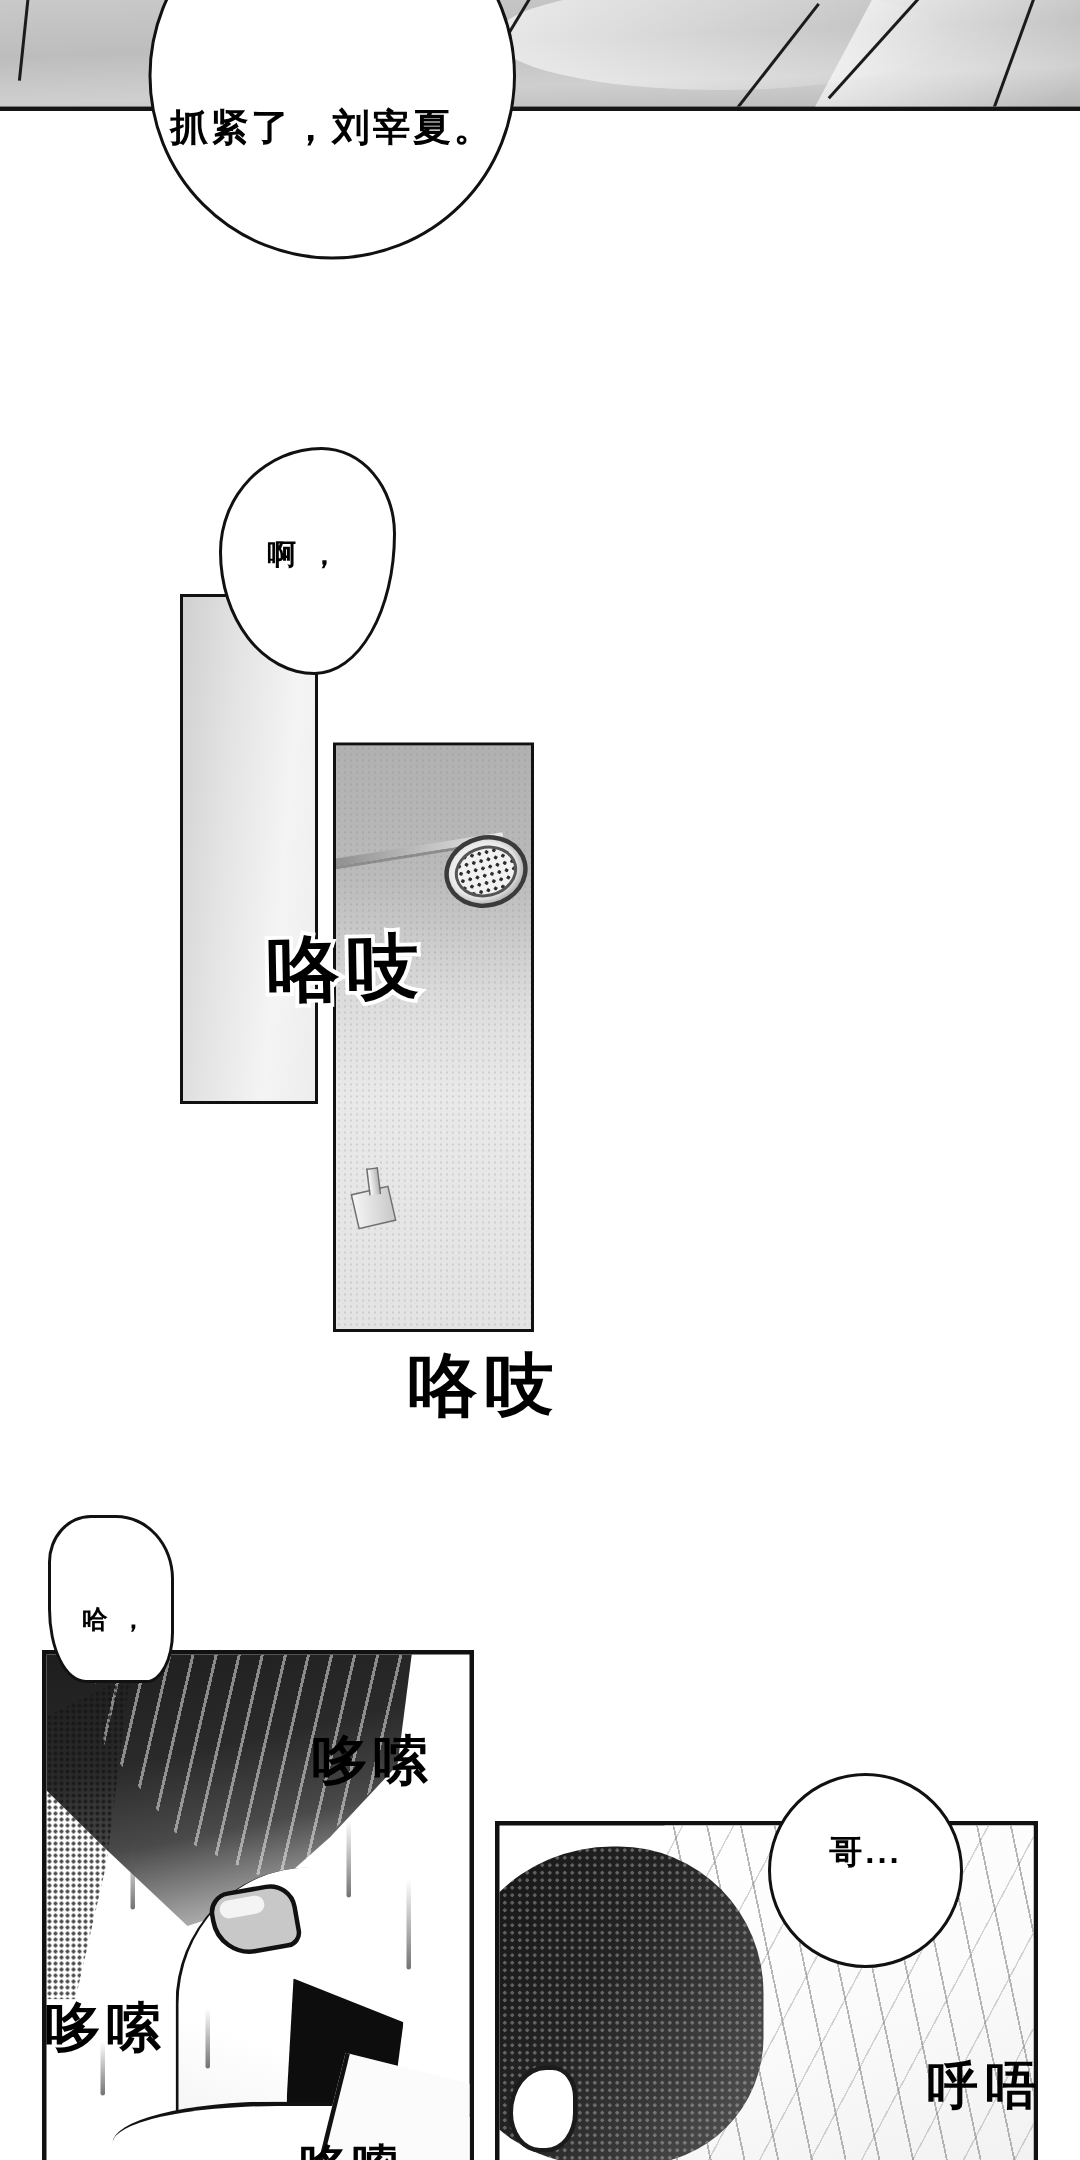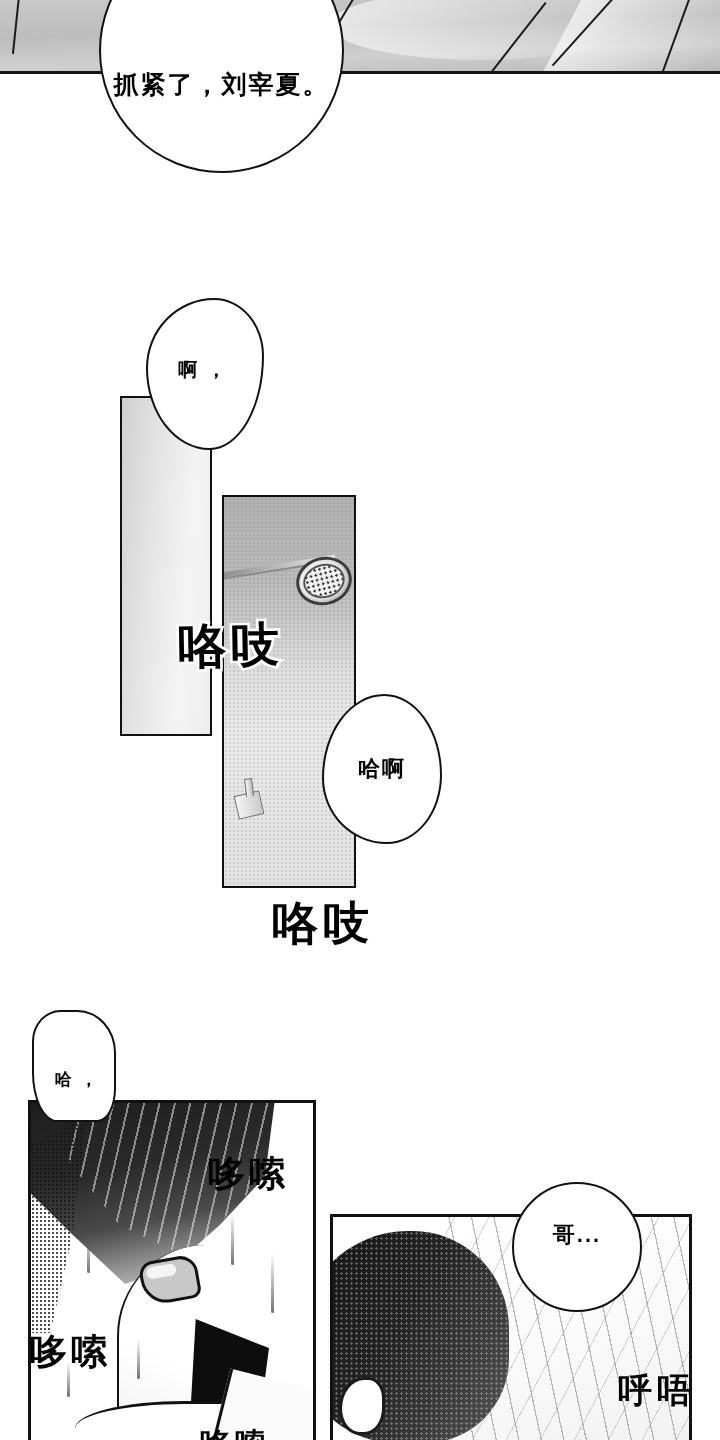--- a/index.html
+++ b/index.html
@@ -356,21 +356,20 @@
     <div class="blond-strands"></div>
     <div class="dark-head"></div>
     <div class="dark-head-dots"></div>
     <div class="ear"></div>
   </div>
 
   <div class="bubble bubble-round" id="bubble-top">抓紧了，刘宰夏。</div>
 
   <div class="bubble" id="bubble-ah">啊 ，</div>
 
-  <div class="bubble" id="bubble-haa">哈啊</div>
 
   <div class="bubble" id="bubble-ha">哈 ，</div>
 
   <div class="bubble bubble-round" id="bubble-ge">哥...</div>
 
   <div class="sfx" id="sfx-geji-1">咯吱</div>
   <div class="sfx" id="sfx-geji-2">咯吱</div>
   <div class="sfx sfx-plain" id="sfx-duosuo-1">哆嗦</div>
   <div class="sfx sfx-plain" id="sfx-duosuo-2">哆嗦</div>
   <div class="sfx sfx-plain" id="sfx-huwu">呼唔</div>

